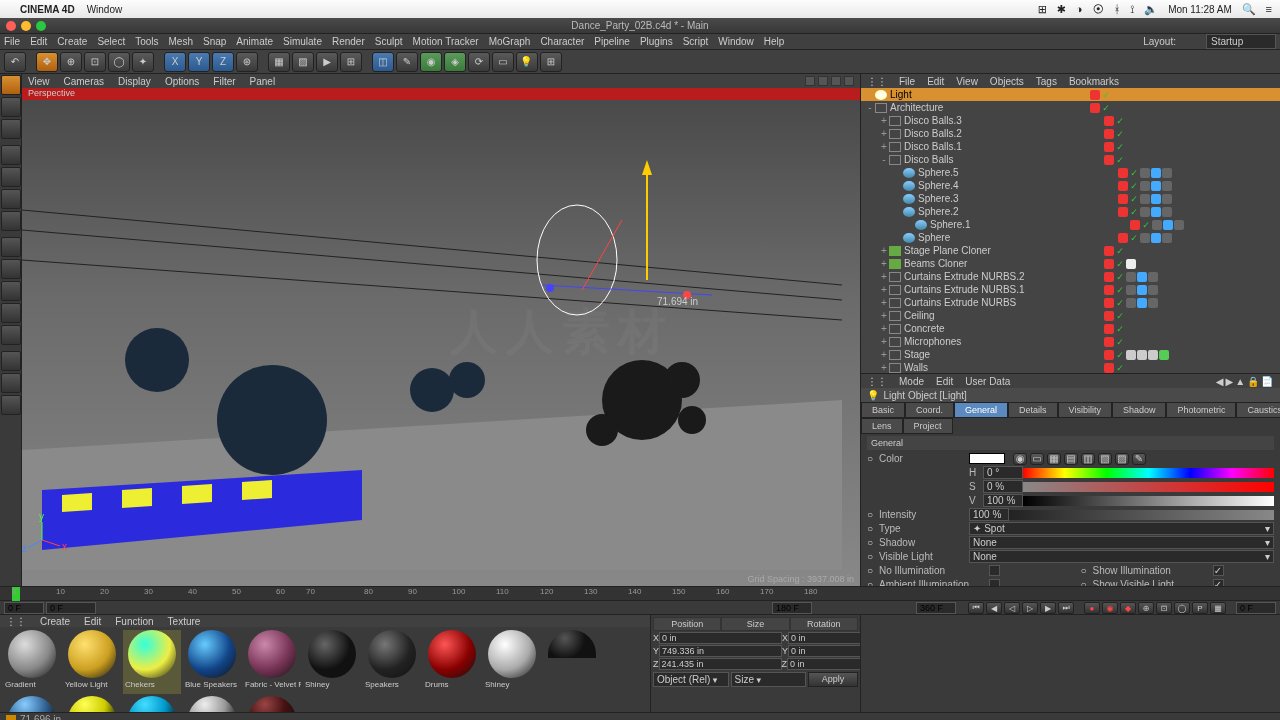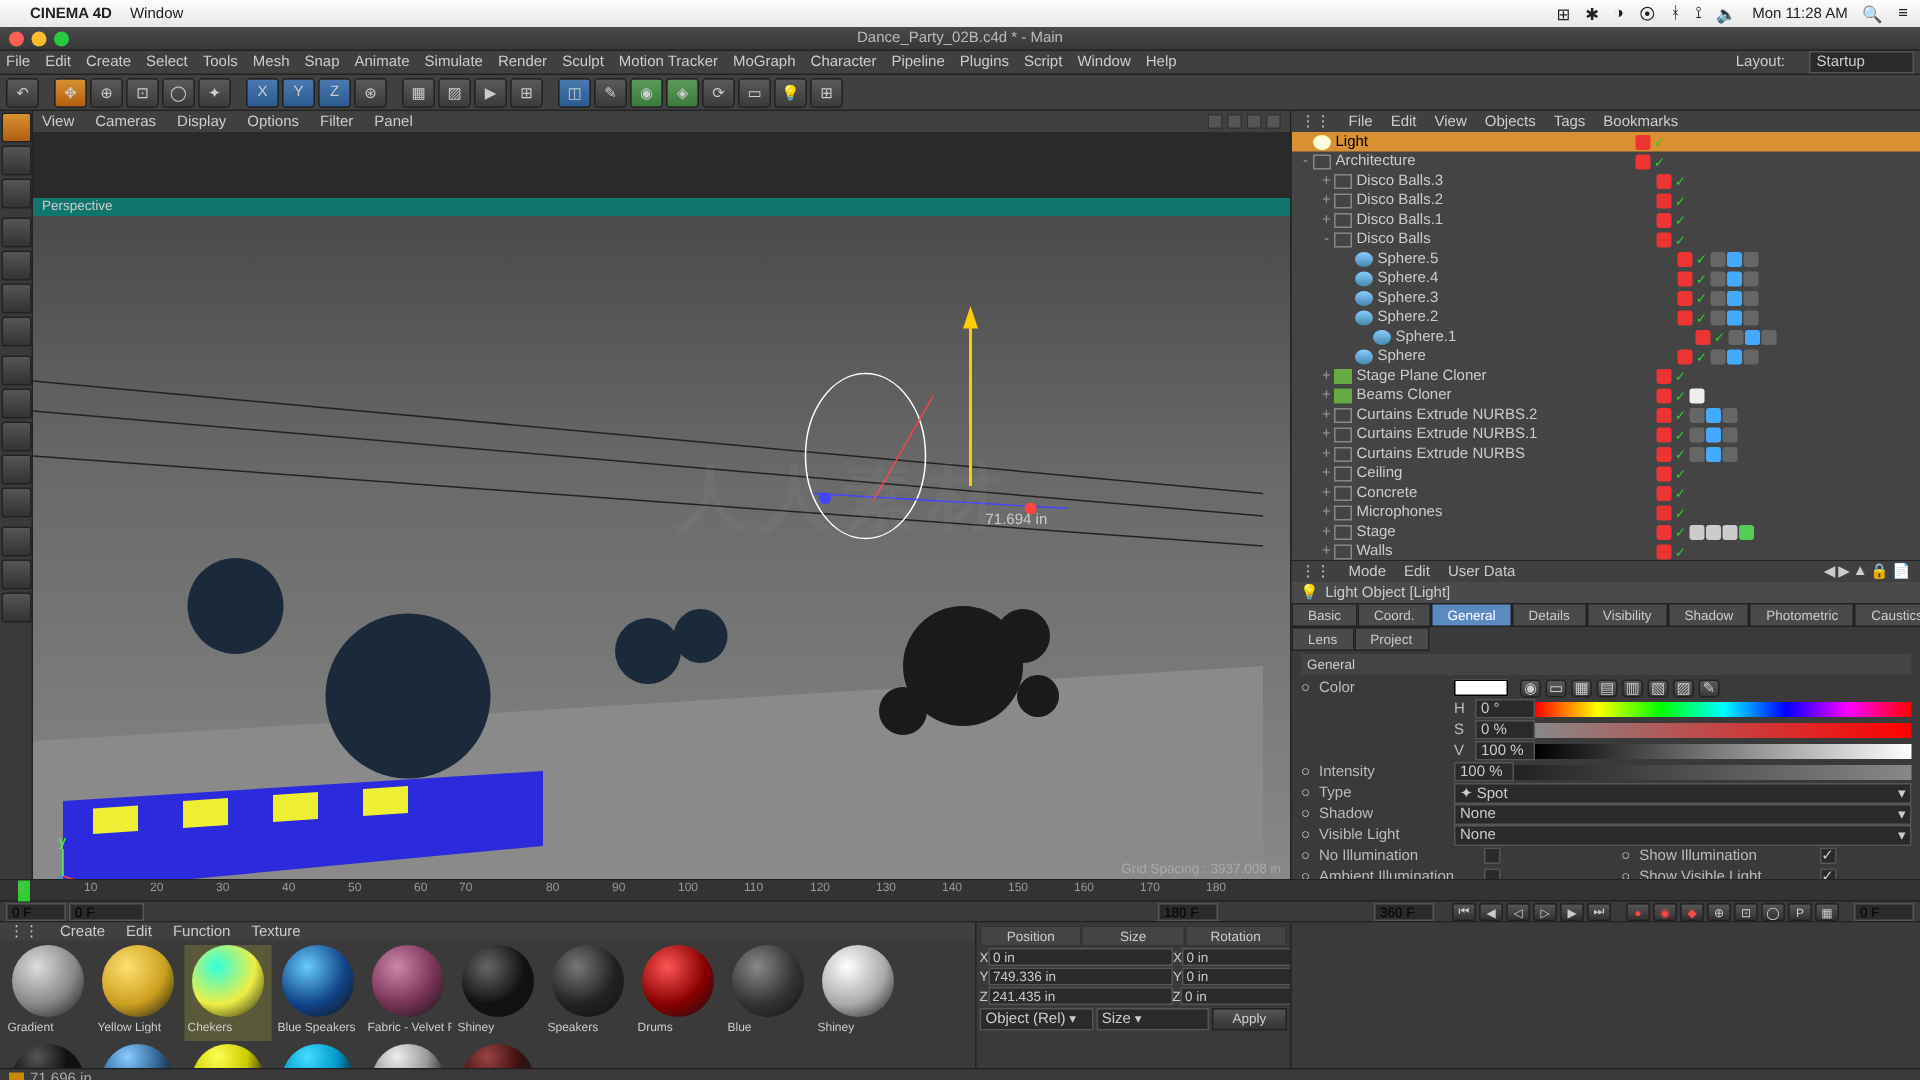--- a/index.html
+++ b/index.html
@@ -17,40 +17,40 @@
 
 .title-bar { height: 16px; background: linear-gradient(#4a4a4a, #383838); display: flex; align-items: center; justify-content: center; color: #bbb; font-size: 10px; border-bottom: 1px solid #222; }
 .traffic-lights { position: absolute; left: 6px; display: flex; gap: 5px; }
 .tl { width: 10px; height: 10px; border-radius: 50%; }
 .tl.r { background: #ff5f57; } .tl.y { background: #febc2e; } .tl.g { background: #28c840; }
 
 
 .app-menu { height: 16px; background: #404040; display: flex; align-items: center; padding: 0 4px; border-bottom: 1px solid #222; }
 .app-menu span { margin-right: 10px; color: #ccc; cursor: default; }
 .app-menu .right { margin-left: auto; display: flex; align-items: center; gap: 6px; }
-.layout-select { background: #2a2a2a; border: 1px solid #555; color: #ccc; padding: 1px 4px; font-size: 9px; width: 70px; }
+.layout-select { background: #2a2a2a; border: 1px solid #555; color: #ccc; padding: 1px 4px; font-size: 9px; width: 70px; margin-left: 14px; }
 
 
 .toolbar { height: 24px; background: #404040; display: flex; align-items: center; padding: 0 4px; gap: 2px; border-bottom: 1px solid #222; }
 .tool-btn { width: 22px; height: 20px; background: linear-gradient(#5a5a5a,#3a3a3a); border: 1px solid #222; border-radius: 3px; display: flex; align-items: center; justify-content: center; }
 .tool-btn.blue { background: linear-gradient(#4a7ab0,#2a5a90); }
 .tool-btn.green{ background: linear-gradient(#5a9a5a,#3a7a3a); }
 .tool-sep { width: 6px; }
 
 
 .main { display: flex; height: 512px; }
 .left-tools { width: 22px; background: #3a3a3a; display: flex; flex-direction: column; border-right: 1px solid #222; }
 .left-tools .lt { width: 20px; height: 20px; margin: 1px; background: linear-gradient(#555,#333); border: 1px solid #222; border-radius: 2px; }
 .left-tools .lt.active { background: linear-gradient(#d89030,#b06010); }
 
 .viewport-area { flex: 1; display: flex; flex-direction: column; background: #2a2a2a; }
 .vp-menu { height: 14px; background: #404040; display: flex; align-items: center; padding: 0 6px; gap: 14px; font-size: 9px; }
 .vp-menu .vp-right { margin-left: auto; display: flex; gap: 3px; }
 .vp-icon { width: 10px; height: 10px; background: #555; border: 1px solid #333; }
-.vp-label { height: 12px; background: #0f766e; padding: 0 6px; font-size: 9px; margin-top: 44px; }
+.vp-label { height: 12px; background: #b91c1c; padding: 0 6px; font-size: 9px; }
 .viewport { flex: 1; background: linear-gradient(#4a4a4a 0%, #6a6a6a 40%, #888 100%); position: relative; overflow: hidden; }
 .viewport svg { position: absolute; top: 0; left: 0; }
 .grid-info { position: absolute; bottom: 2px; right: 6px; color: #aaa; font-size: 9px; }
 
 .right-panel { width: 420px; background: #3a3a3a; display: flex; flex-direction: column; border-left: 1px solid #222; }
 
 .obj-panel { height: 300px; display: flex; flex-direction: column; border-bottom: 1px solid #222; }
 .obj-menu { height: 14px; background: #404040; display: flex; align-items: center; padding: 0 6px; gap: 12px; font-size: 9px; }
 .obj-list { flex: 1; overflow: auto; background: #444; }
 .obj-row { display: flex; align-items: center; height: 13px; padding-left: 4px; }
@@ -765,24 +765,20 @@
         </div>
         <div class="mat-item">
           <div class="mat-ball" style="background:radial-gradient(circle at 35% 30%,#777,#222 55%,#111)"></div>
           <div class="mat-name">Speakers</div>
         </div>
         <div class="mat-item">
           <div class="mat-ball" style="background:radial-gradient(circle at 35% 30%,#f55,#800 55%,#111)"></div>
           <div class="mat-name">Drums</div>
         </div>
         <div class="mat-item">
-          <div class="mat-ball" style="background:radial-gradient(circle at 35% 30%,#888,#333 55%,#111)"></div>
-          <div class="mat-name">Blue</div>
-        </div>
-        <div class="mat-item">
           <div class="mat-ball" style="background:radial-gradient(circle at 35% 30%,#fff,#aaa 55%,#111)"></div>
           <div class="mat-name">Shiney</div>
         </div>
         <div class="mat-item" style="height: 30px;">
           <div class="mat-ball" style="width:48px;height:28px;border-radius:24px 24px 0 0;background:radial-gradient(circle at 35% 30%,#555,#111 55%,#111)"></div>
         </div>
         <div class="mat-item" style="height: 30px;">
           <div class="mat-ball" style="width:48px;height:28px;border-radius:24px 24px 0 0;background:radial-gradient(circle at 35% 30%,#8cf,#369 55%,#111)"></div>
         </div>
         <div class="mat-item" style="height: 30px;">

